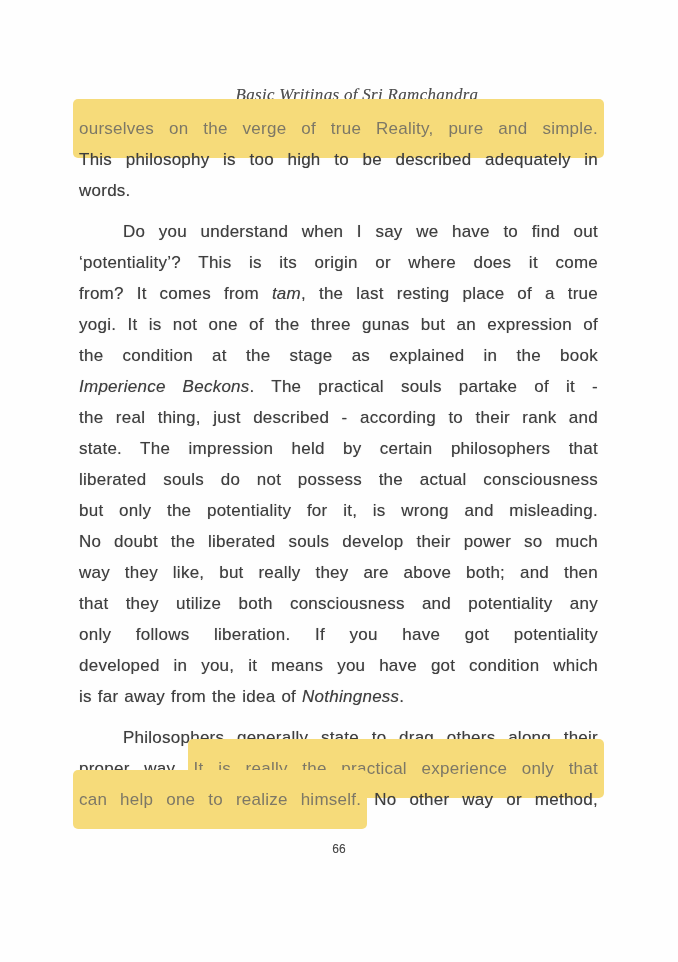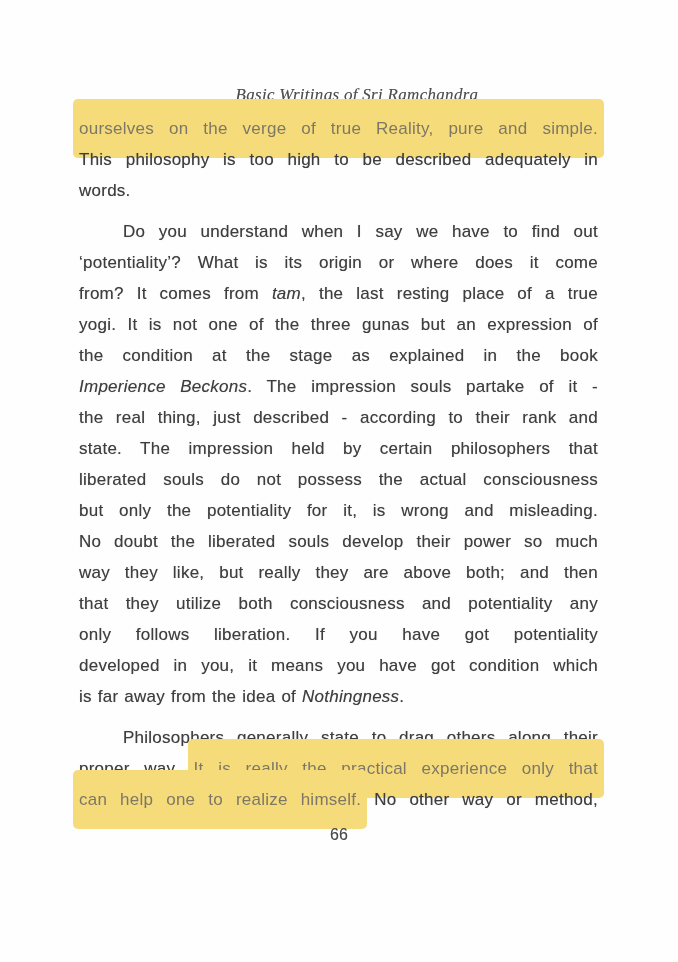--- a/index.html
+++ b/index.html
@@ -52,23 +52,23 @@
   .it { font-style: italic; }
   mark.hl {
     background: #f6db7a;
     color: #7d7866;
     padding: 20px 6px;
     margin: 0 -6px;
     border-radius: 5px;
     text-shadow: none;
   }
   .page-number {
-    margin-top: 10px;
+    margin-top: 24px;
     text-align: center;
-    font-size: 16px;
+    font-size: 12px;
     line-height: 20px;
     color: #4a4a4a;
     text-shadow: 0 0 0.6px rgba(70,70,70,0.45);
   }
 </style>
 </head>
 <body>
 
 <div class="page">
 
@@ -77,25 +77,25 @@
   <div class="page-body">
 
     <div class="para">
       <div class="line"><mark class="hl">ourselves on the verge of true Reality, pure and simple.</mark></div>
       <div class="line"><span>This philosophy is too high to be described adequately in</span></div>
       <div class="line last"><span>words.</span></div>
     </div>
 
     <div class="para">
       <div class="line indent"><span>Do you understand when I say we have to find out</span></div>
-      <div class="line"><span>‘potentiality’? What is its origin or where does it come</span></div>
+      <div class="line"><span>‘potentiality’? This is its origin or where does it come</span></div>
       <div class="line"><span>from? It comes from </span><span class="it">tam</span><span>, the last resting place of a true</span></div>
       <div class="line"><span>yogi. It is not one of the three gunas but an expression of</span></div>
       <div class="line"><span>the condition at the stage as explained in the book</span></div>
-      <div class="line"><span class="it">Imperience Beckons</span><span>. The impression souls partake of it -</span></div>
+      <div class="line"><span class="it">Imperience Beckons</span><span>. The practical souls partake of it -</span></div>
       <div class="line"><span>the real thing, just described - according to their rank and</span></div>
       <div class="line"><span>state. The impression held by certain philosophers that</span></div>
       <div class="line"><span>liberated souls do not possess the actual consciousness</span></div>
       <div class="line"><span>but only the potentiality for it, is wrong and misleading.</span></div>
       <div class="line"><span>No doubt the liberated souls develop their power so much</span></div>
       <div class="line"><span>way they like, but really they are above both; and then</span></div>
       <div class="line"><span>that they utilize both consciousness and potentiality any</span></div>
       <div class="line"><span>only follows liberation. If you have got potentiality</span></div>
       <div class="line"><span>developed in you, it means you have got condition which</span></div>
       <div class="line last"><span>is far away from the idea of </span><span class="it">Nothingness</span><span>.</span></div>

